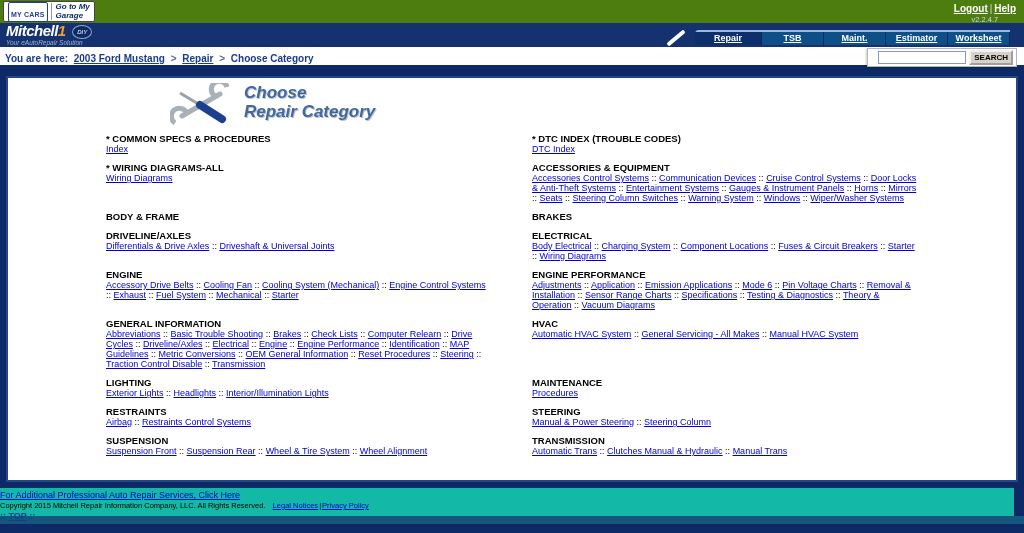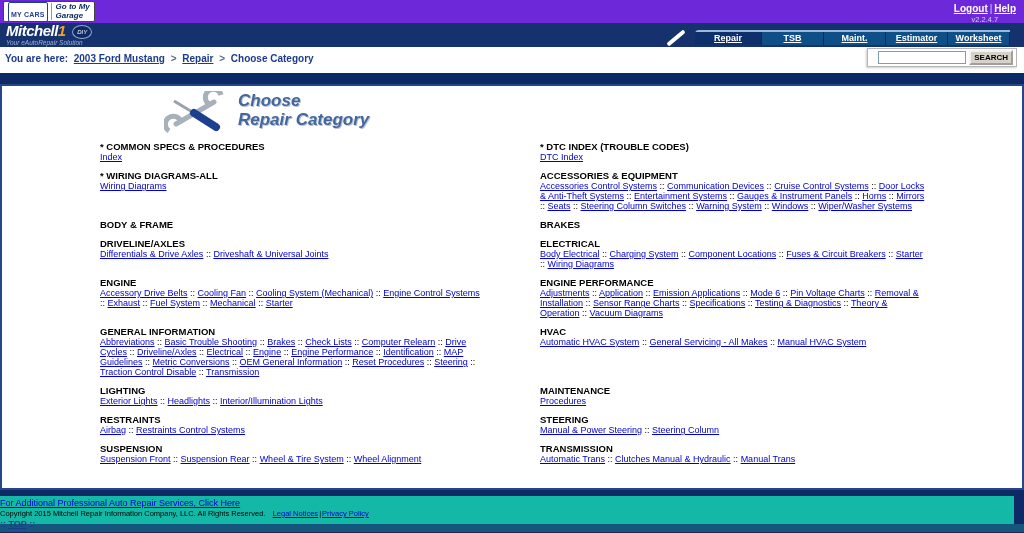--- a/index.html
+++ b/index.html
@@ -6,21 +6,21 @@
   html,body { width:1024px; height:533px; }
   body {
     font-family:"Liberation Sans", sans-serif;
     background:#0e2a66;
     position:relative;
     overflow:hidden;
   }
   a { cursor:pointer; }
 
   
-  .topbar { height:23px; background:#6d28d9; position:relative; }
+  .topbar { height:23px; background:#4d7c0f; position:relative; }
   .mycars {
     position:absolute; left:3px; top:1px; height:21px;
     background:#fff; border:1px solid #444; border-radius:2px;
     display:flex; align-items:center; gap:3px; padding:0 4px;
   }
   .plate { border:1px solid #23408f; border-radius:2px; background:#fff; overflow:hidden; }
   .plate-top { height:3px; background:#c32222; }
   .plate-label { font-size:7px; font-weight:bold; color:#23408f; padding:0 2px 1px; letter-spacing:0.2px; }
   .garage-label {
     font-style:italic; font-weight:bold; color:#0d2a66;
@@ -49,43 +49,43 @@
   }
   .tabs { display:flex; border-top:2px solid #9db8dd; border-radius:4px 0 0 0; }
   .tab {
     width:62px; text-align:center; font-size:9px; font-weight:bold;
     color:#fff; background:#0f4f87; border-right:1px solid #0a2a5e;
     line-height:13px; height:13px; text-decoration:underline;
   }
   .tab.active { background:#0d2f6b; width:67px; }
 
   
-  .crumbbar { height:26px; background:#fff; position:relative; }
+  .crumbbar { height:18px; background:#fff; position:relative; }
   .breadcrumb { position:absolute; left:5px; top:6px; font-size:10px; font-weight:bold; color:#1b3c8c; }
   .breadcrumb a { color:#1b3c8c; text-decoration:underline; }
   .crumb-sep { color:#5a6b8c; padding:0 3px; }
   .search-panel {
     position:absolute; right:7px; top:1px; width:150px; height:19px;
     background:#fff; border:1px solid #b5b5b5; box-shadow:-1px 1px 2px rgba(0,0,0,0.2);
     display:flex; align-items:center; justify-content:flex-end; gap:3px; padding:0 3px;margin-left:24px;
   }
   .search-input { width:88px; height:13px; border:1px solid #7f9db9; font-size:9px; padding:0 2px; }
   .search-btn {
     font-size:8px; font-weight:bold; color:#000; background:#d6d2ca;
     border:2px outset #f4f2ee; padding:1px 3px; font-family:"Liberation Sans", sans-serif;
   }
 
   
-  .main { background:#0e2a66; padding:11px 0 6px; }
+  .main { background:#0e2a66; padding:11px 6px 6px; }
   .content-box { background:#fff; border:2px solid #25478a; height:406px; overflow:hidden; padding-top:5px; }
   .title-block { height:47px; margin-left:162px; display:flex; align-items:flex-start; gap:12px; }
   .title-text { font-style:italic; font-weight:bold; color:#44679c; font-size:17px; line-height:19px; text-shadow:1px 1px 0 #b9c2d4; }
 
   .cat-grid {
-    display:grid; grid-template-columns:385px 385px; column-gap:55px;
+    display:grid; grid-template-columns:385px 385px; column-gap:41px;
     padding-left:98px; margin-top:4px;
   }
   .cat-section { margin-bottom:9px; }
   .cat-title { font-size:9.5px; font-weight:bold; color:#000; line-height:10px; }
   .cat-links { font-size:9px; color:#000; line-height:10px; }
   .cat-links a { color:#0000cc; text-decoration:underline; }
   .cat-sep { color:#000; }
 
   
   .footer-white { background:#14b8a6; height:28px; margin-right:10px; text-align:left; padding-top:2px; }

